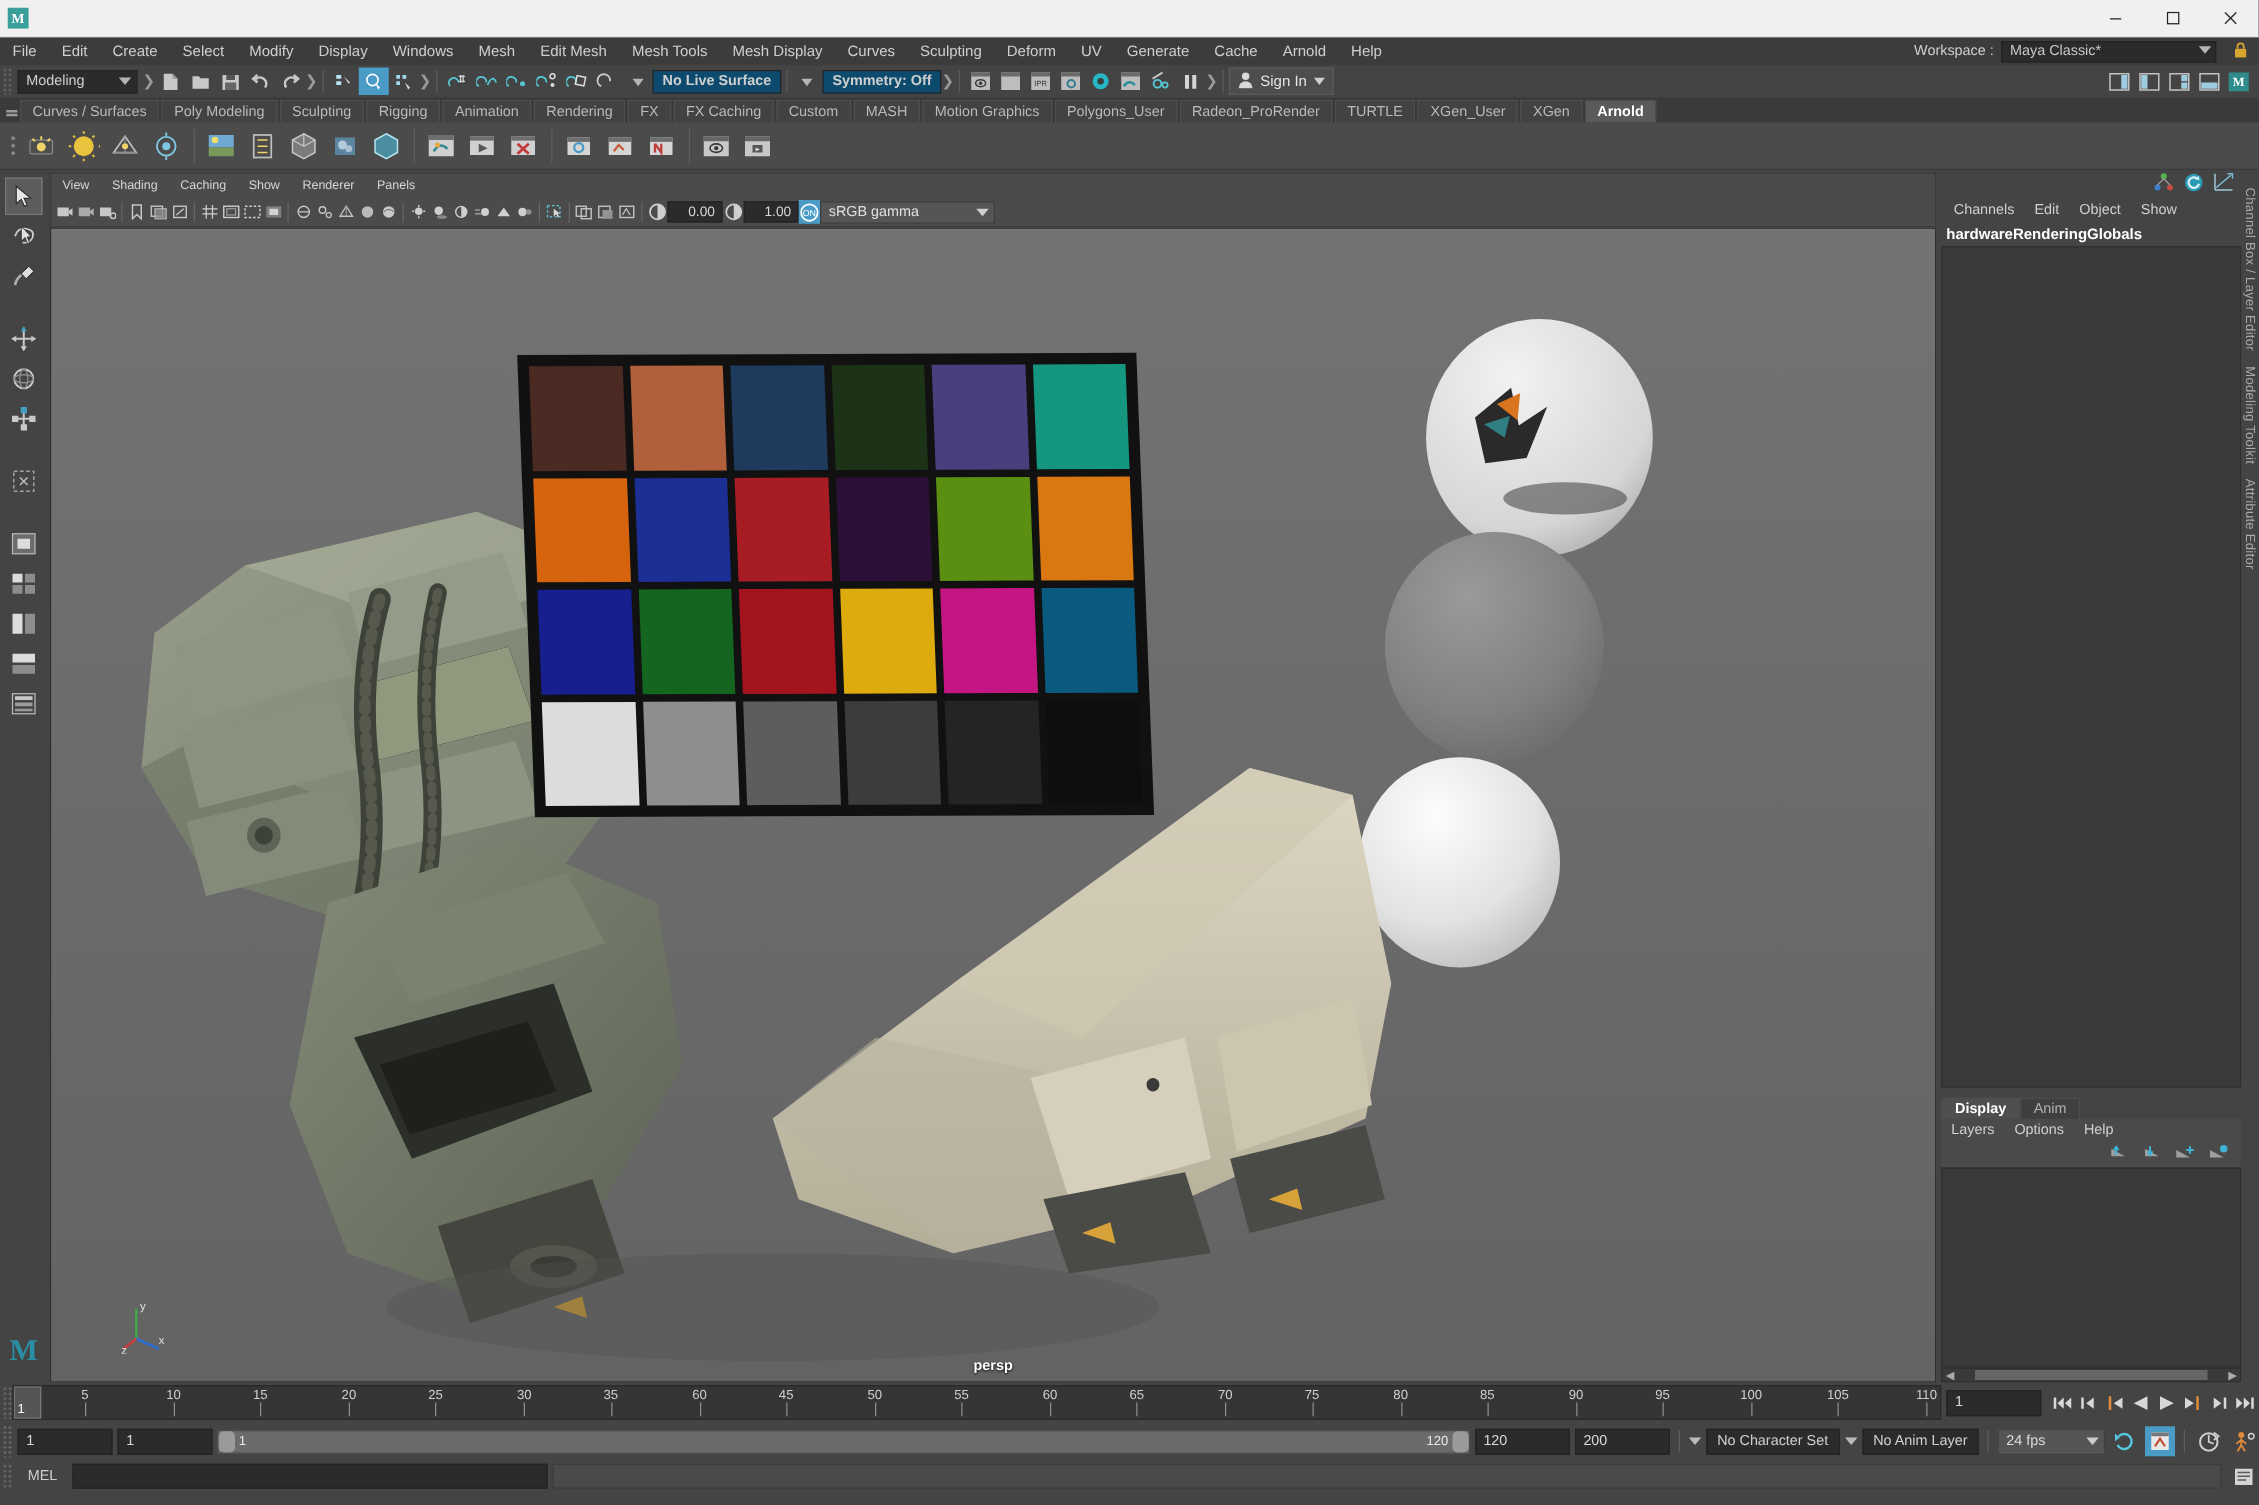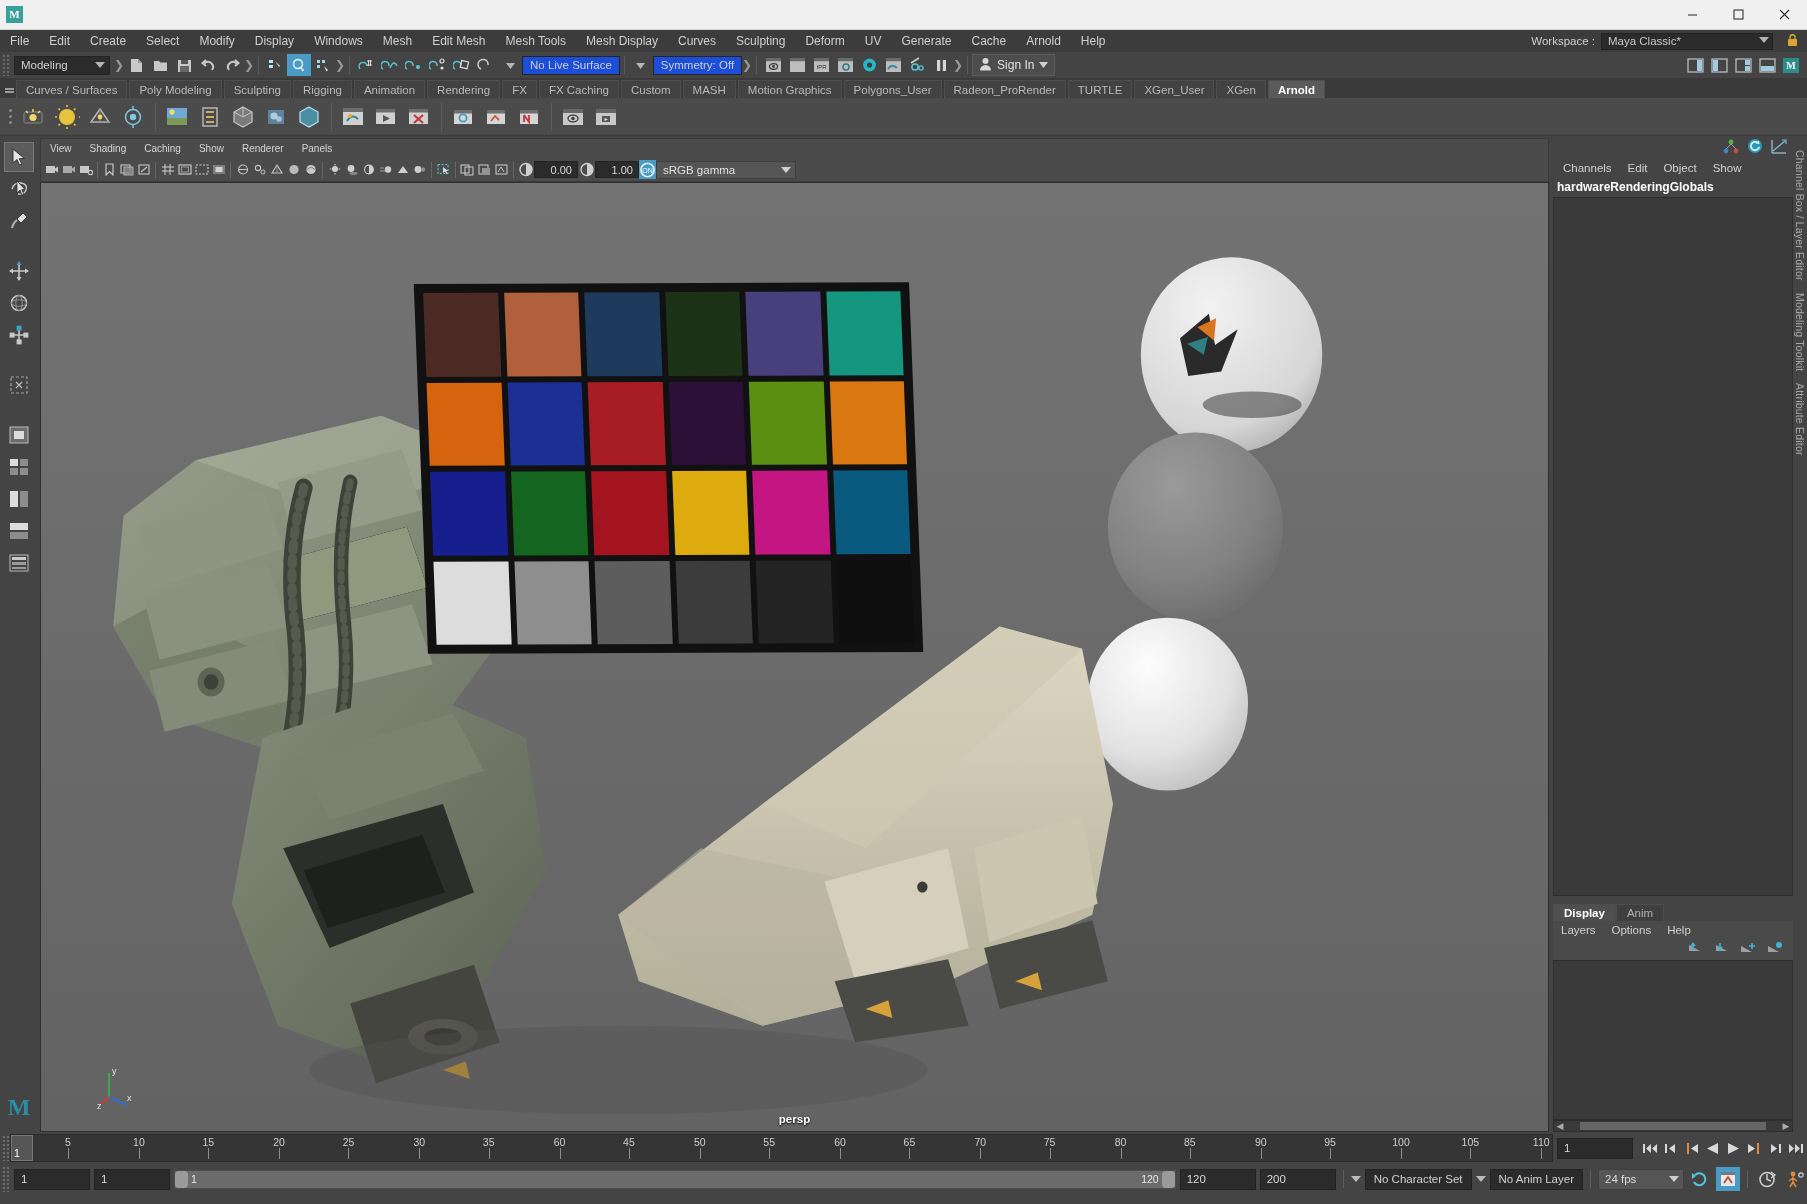--- a/index.html
+++ b/index.html
@@ -46,22 +46,22 @@
                 display:flex; align-items:center; position:relative; margin-right:4px; }
   .mode-select span{ font-size:11.5px; color:#d0d0d0; padding-left:6px; }
   .mode-arrow{ position:absolute; right:4px; top:5px; width:0;height:0;
              border-left:5px solid transparent;border-right:5px solid transparent;
              border-top:6px solid #b4b4b4; }
   .sep-collapse{ width:10px; height:22px; color:#999; font-size:12px; line-height:22px;
                  text-align:center; }
   .divider{ width:1px; height:18px; background:#5a5a5a; margin:0 4px; }
   .sbtn{ width:24px; height:22px; display:flex; align-items:center; justify-content:center; }
   .sbtn.on{ background:#4a9cc7; }
-  .field-dark{ background:#1d4ed8; border:1px solid #242424; height:19px;
-               display:flex; align-items:center; }
+  .field-dark{ background:#0c4a6e; border:1px solid #242424; height:19px;
+               display:flex; align-items:center;font-weight:bold; }
   .field-dark span{ font-size:11.5px; color:#cfcfcf; padding:0 7px; }
   .signin{ display:flex; align-items:center; gap:5px; height:22px; padding:0 6px;
            background:#4d4d4d; border:1px solid #5a5a5a; }
   .signin span{ font-size:12px; color:#e2e2e2; }
   .tr-icons{ margin-left:auto; display:flex; align-items:center; padding-right:4px; }
 
   
   .shelf-tabs{ height:20px; background:#3a3a3a; display:flex; align-items:flex-end;
                flex:0 0 20px; padding-left:2px; }
   .shelf-handle{ width:14px; height:18px; display:flex; align-items:center; justify-content:center; }
@@ -1314,14 +1314,26 @@
     </div>
     <div class="rbtn">
       <svg width="20" height="19" viewBox="0 0 20 19">
           <circle cx="8" cy="4" r="2.4" fill="#e08a3a"></circle>
           <path d="M8 6.5 L8 12 M8 8 L4 11 M8 8 L12 11 M8 12 L5 17 M8 12 L11 17" stroke="#e08a3a" stroke-width="1.5" fill="none"></path>
           <circle cx="16" cy="5" r="2.2" fill="none" stroke="#cfcfcf" stroke-width="1.2"></circle>
         </svg>
     </div>
   </div>
 
+  <div class="cmdline">
+    <div class="cmd-grip"></div>
+    <div class="cmd-label">MEL</div>
+    <div class="cmd-input"></div>
+    <div class="cmd-result"></div>
+    <div class="cmd-btn">
+      <svg width="18" height="17" viewBox="0 0 18 17">
+          <rect x="2" y="2" width="14" height="13" fill="#d4d4d4"></rect>
+          <path d="M4 5 h10 M4 8 h10 M4 11 h7" stroke="#5a5a5a" stroke-width="1.1"></path>
+        </svg>
+    </div>
+  </div>
   <div class="helpline"></div>
 </div>
 
 </body></html>

